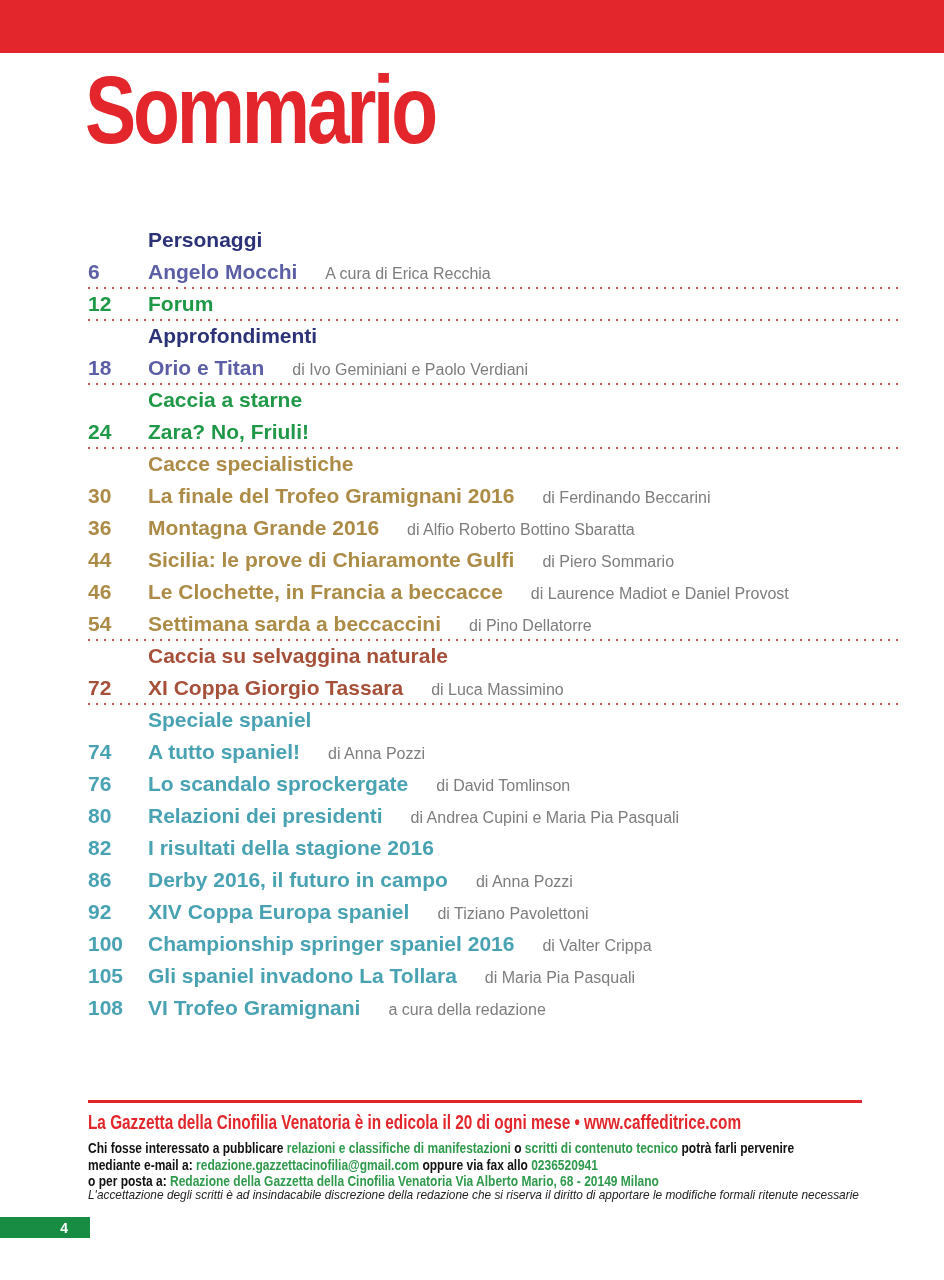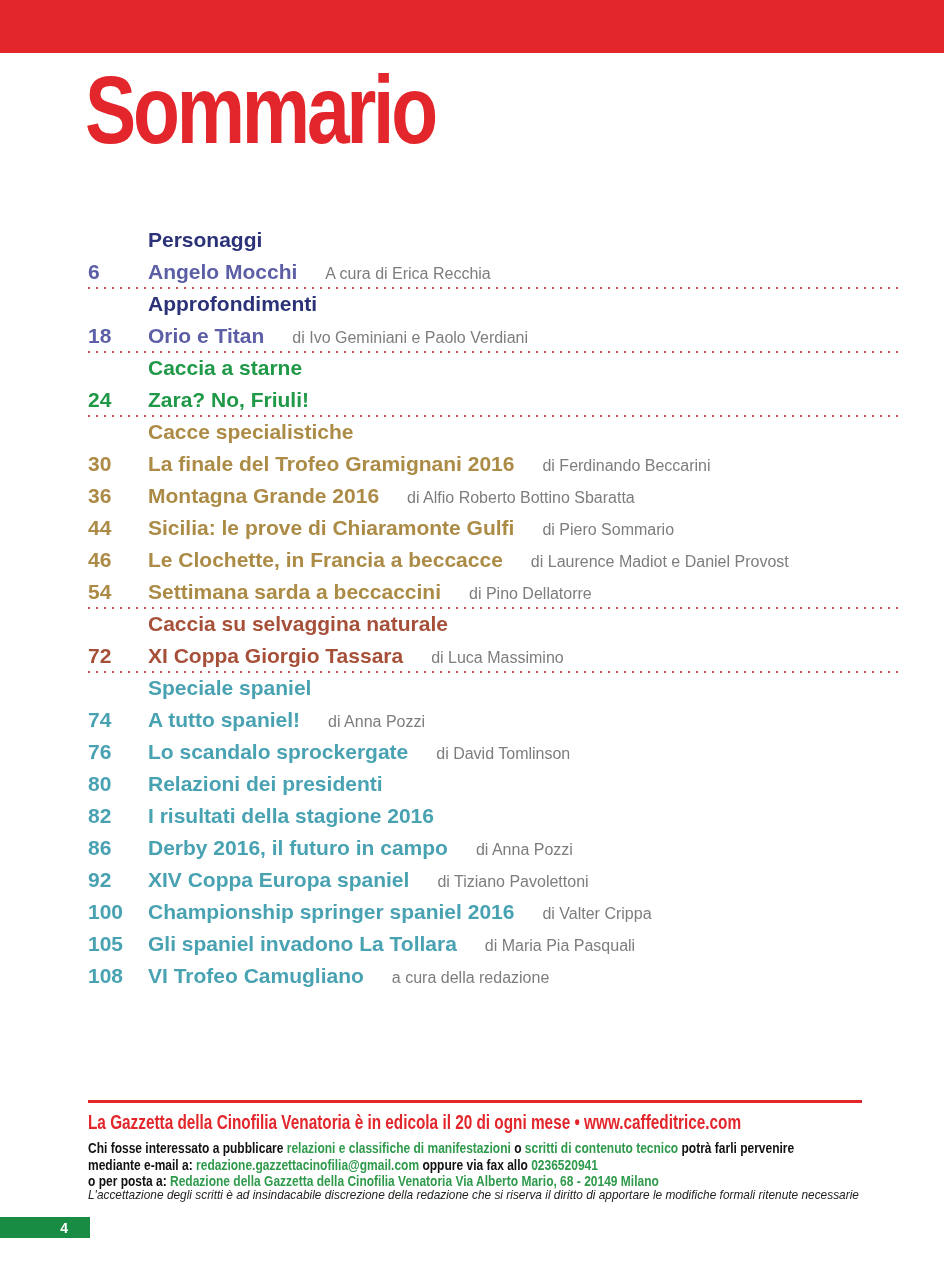--- a/index.html
+++ b/index.html
@@ -58,20 +58,24 @@
 
 <div class="toc" id="toc">
     <div class="row">
       <span class="num c-navy"></span>
       <span class="sec c-navy">Personaggi</span>
     </div>
     <div class="row divider">
       <span class="num c-purple">6</span>
       <span class="ttl c-purple">Angelo Mocchi</span>
       <span class="author">A cura di Erica Recchia</span>
+    </div>
+    <div class="row divider">
+      <span class="num c-green">12</span>
+      <span class="ttl c-green">Forum</span>
     </div>
     <div class="row">
       <span class="num c-navy"></span>
       <span class="sec c-navy">Approfondimenti</span>
     </div>
     <div class="row divider">
       <span class="num c-purple">18</span>
       <span class="ttl c-purple">Orio e Titan</span>
       <span class="author">di Ivo Geminiani e Paolo Verdiani</span>
     </div>
@@ -131,20 +135,21 @@
       <span class="author">di Anna Pozzi</span>
     </div>
     <div class="row">
       <span class="num c-teal">76</span>
       <span class="ttl c-teal">Lo scandalo sprockergate</span>
       <span class="author">di David Tomlinson</span>
     </div>
     <div class="row">
       <span class="num c-teal">80</span>
       <span class="ttl c-teal">Relazioni dei presidenti</span>
+      <span class="author">di Andrea Cupini e Maria Pia Pasquali</span>
     </div>
     <div class="row">
       <span class="num c-teal">82</span>
       <span class="ttl c-teal">I risultati della stagione 2016</span>
     </div>
     <div class="row">
       <span class="num c-teal">86</span>
       <span class="ttl c-teal">Derby 2016, il futuro in campo</span>
       <span class="author">di Anna Pozzi</span>
     </div>
@@ -158,21 +163,21 @@
       <span class="ttl c-teal">Championship springer spaniel 2016</span>
       <span class="author">di Valter Crippa</span>
     </div>
     <div class="row">
       <span class="num c-teal">105</span>
       <span class="ttl c-teal">Gli spaniel invadono La Tollara</span>
       <span class="author">di Maria Pia Pasquali</span>
     </div>
     <div class="row">
       <span class="num c-teal">108</span>
-      <span class="ttl c-teal">VI Trofeo Camugliano</span>
+      <span class="ttl c-teal">VI Trofeo Gramignani</span>
       <span class="author">a cura della redazione</span>
     </div>
   </div>
 
 <div class="footer-rule"></div>
 <div class="footer-headline">La Gazzetta della Cinofilia Venatoria è in edicola il 20 di ogni mese • www.caffeditrice.com</div>
 <div class="footer-notes" id="footer-notes">
     <div class="note-line"><span class="seg-black">Chi fosse interessato a pubblicare </span><span class="seg-green">relazioni e classifiche di manifestazioni</span><span class="seg-black"> o </span><span class="seg-green">scritti di contenuto tecnico</span><span class="seg-black"> potrà farli pervenire</span></div>
     <div class="note-line"><span class="seg-black">mediante e-mail a: </span><span class="seg-green">redazione.gazzettacinofilia@gmail.com</span><span class="seg-black"> oppure via fax allo </span><span class="seg-green">0236520941</span></div>
     <div class="note-line"><span class="seg-black">o per posta a: </span><span class="seg-green">Redazione della Gazzetta della Cinofilia Venatoria Via Alberto Mario, 68 - 20149 Milano</span></div>

